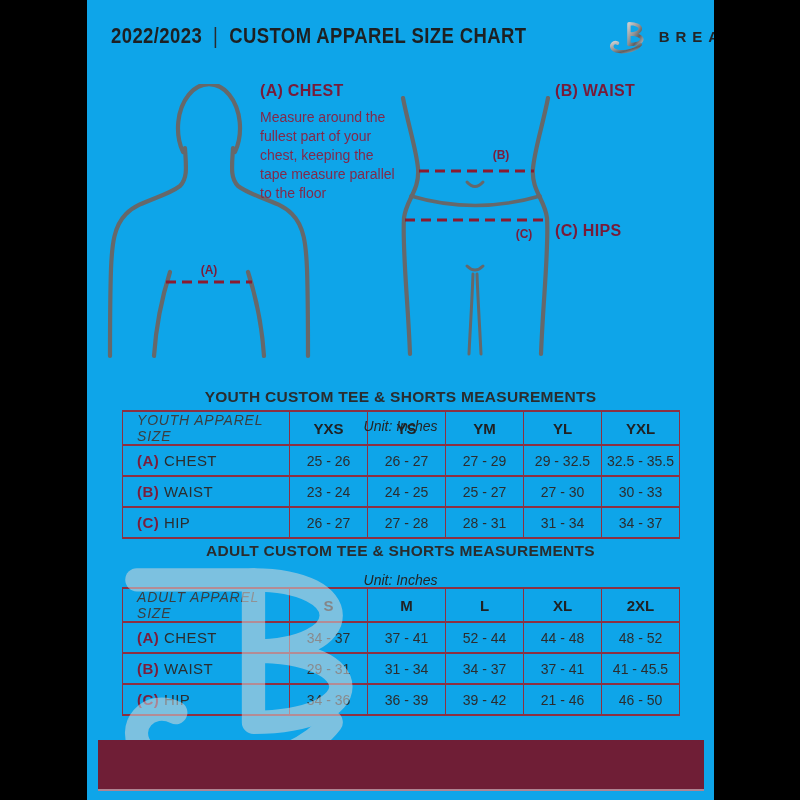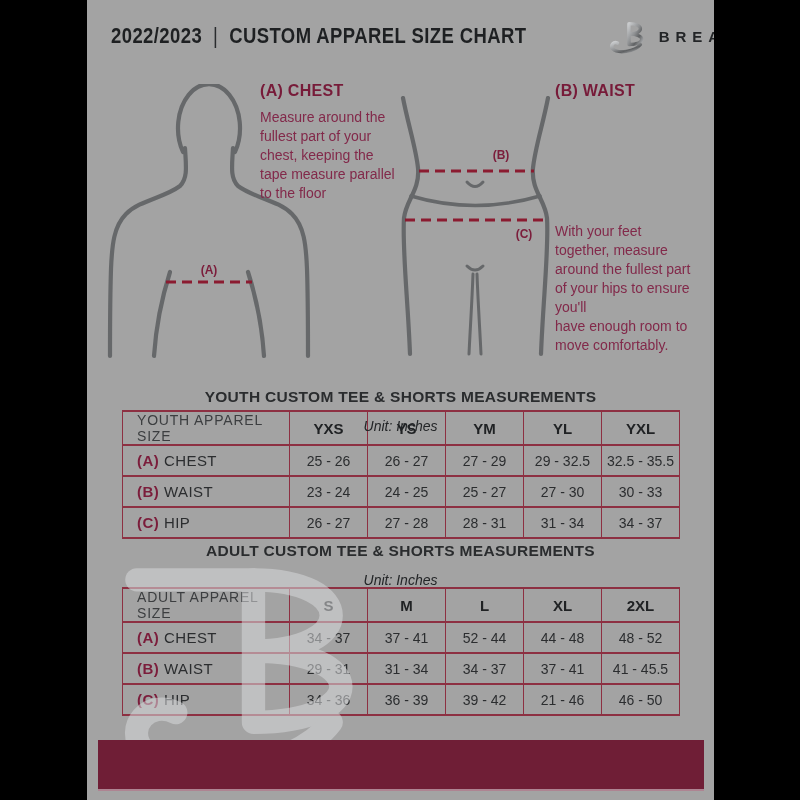--- a/index.html
+++ b/index.html
@@ -5,21 +5,21 @@
   * { margin:0; padding:0; box-sizing:border-box; }
   html,body { width:800px; height:800px; }
   body {
     background:#000;
     font-family:"Liberation Sans", sans-serif;
     position:relative;
     overflow:hidden;
   }
   #page {
     position:absolute; left:87px; top:0; width:627px; height:800px;
-    background:#a3a3a3; overflow:hidden;
+    background:#0ea5e9; overflow:hidden;
   }
 
   
   .header {
     position:absolute; left:0; right:0; top:0; height:72px;
     display:flex; align-items:center; justify-content:space-between;
     padding:0 24px; z-index:2;
   }
   .hdr-title {
     display:inline-block; transform:scaleX(0.84); transform-origin:left center;
@@ -49,21 +49,21 @@
   
   .section { position:absolute; left:0; right:0; z-index:2; }
   .sec-title { text-align:center; font-weight:bold; font-size:15.5px; color:#2a2c2e; letter-spacing:0.3px;margin-top:20px; }
   .sec-unit  { text-align:center; font-style:italic; font-size:14px; color:#232527; margin-top:12px; }
   .tbl-wrap { position:absolute; left:35px; width:558px; }
   table { width:100%; border-collapse:collapse; table-layout:fixed; }
   td, th { border:1.5px solid #8d3042; border-top-width:2px; border-bottom-width:2px; }
   th { height:33px; font-size:15px; font-weight:bold; color:#202224; text-align:center; }
   th.size-col {
     font-weight:normal; font-size:14px; letter-spacing:0.8px; color:#3c3e40;
-    text-align:left; padding-left:14px;
+    text-align:left; padding-left:14px;font-style:italic;
   }
   td { height:31px; font-size:14px; color:#2b2d2f; text-align:center; }
   td.row-label { text-align:left; padding-left:14px; font-size:15px; letter-spacing:0.4px; }
   .pfx { color:#7b1d3b; font-weight:bold; margin-right:5px; }
 
   
   .watermark { position:absolute; left:10px; top:528px; z-index:1; opacity:0.55; }
   .footer {
     position:absolute; left:11px; top:740px; width:606px; height:51px;
     background:#6f1e36; border-bottom:2px solid #ae8492; z-index:3;
@@ -146,27 +146,21 @@
 chest, keeping the
 tape measure parallel
 to the floor</div>
     </div>
 
     <div class="instr" style="left:468px; top:10px; width:155px;">
       <div class="instr-heading">(B) WAIST</div>
     </div>
 
     <div class="instr" style="left:468px; top:150px; width:160px;">
-      <div class="instr-body">With your feet
-together, measure
-around the fullest part
-of your hips to ensure
-you'll
-have enough room to
-move comfortably.</div>
+      <div class="instr-heading">(C) HIPS</div>
     </div>
   </div>
 
   <div class="section" style="top:368px;">
     <div class="sec-title">YOUTH CUSTOM TEE &amp; SHORTS MEASUREMENTS</div>
     <div class="sec-unit">Unit: Inches</div>
   </div>
   <div class="tbl-wrap" style="top:410px;">
     <table>
       <colgroup>

